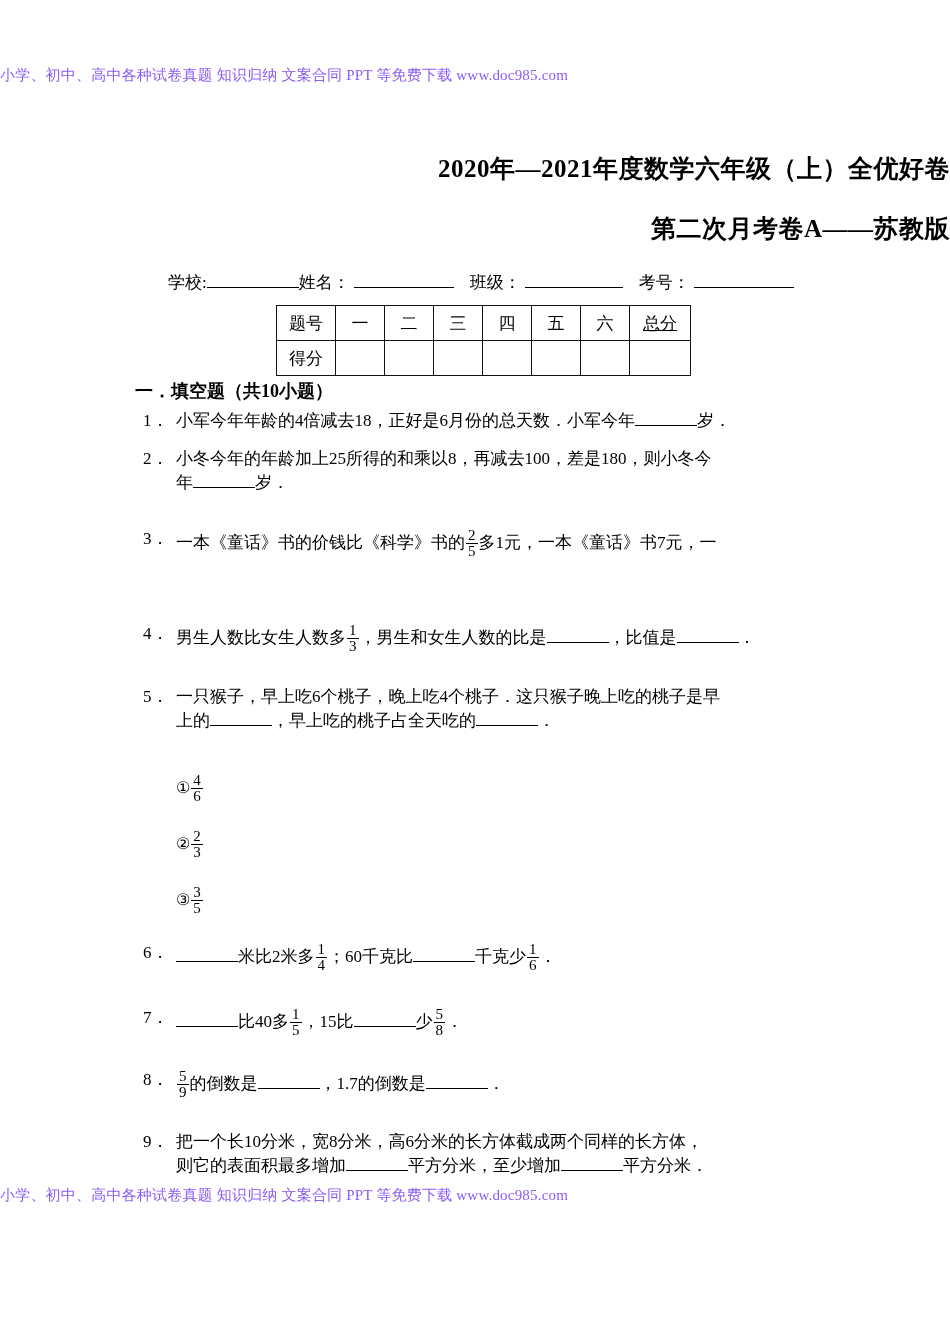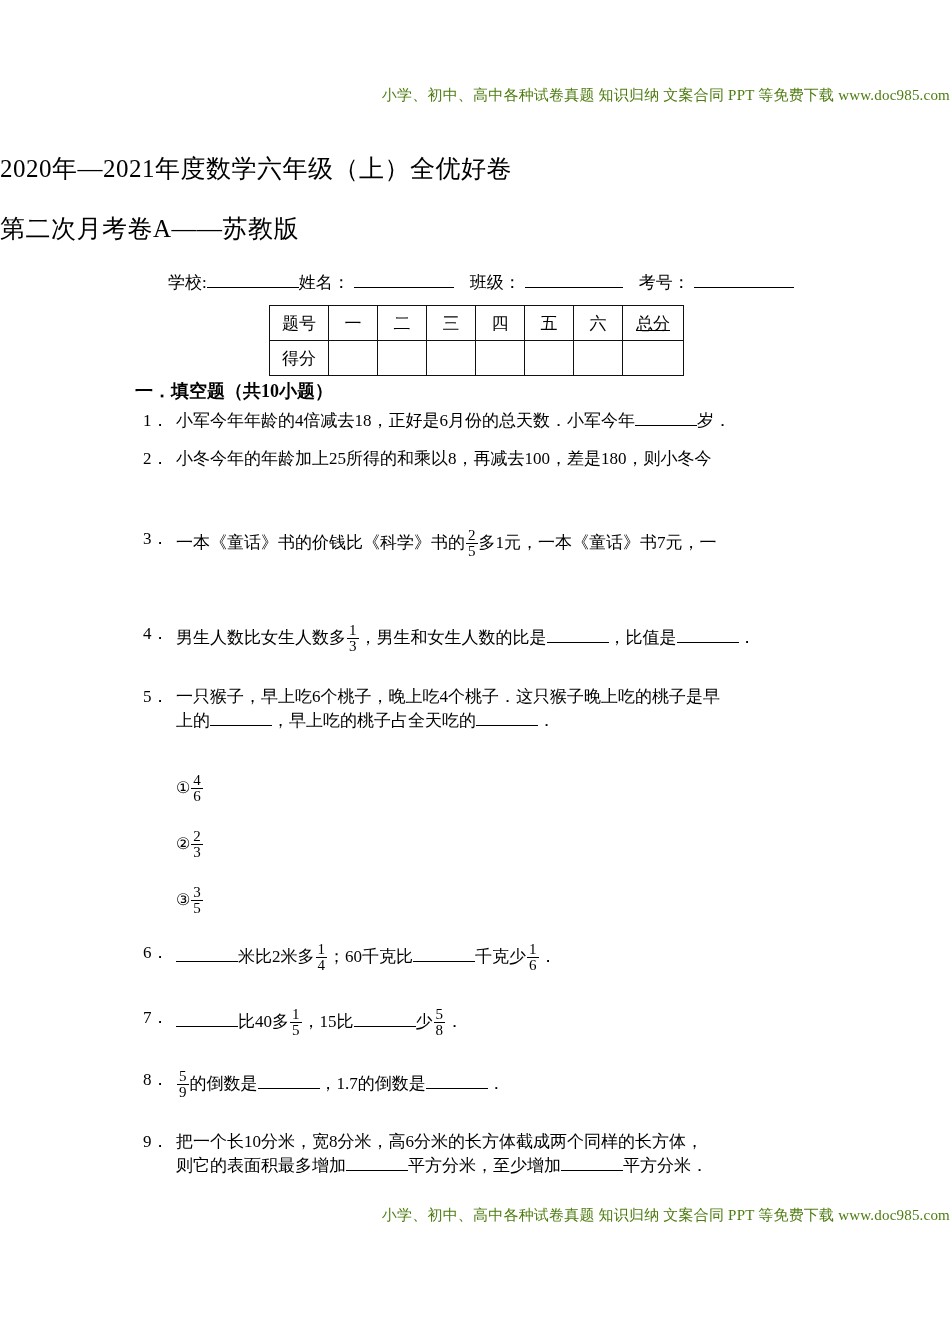--- a/index.html
+++ b/index.html
@@ -21,38 +21,37 @@
     width: 950px;
     height: 1344px;
     box-sizing: border-box;
   }
 
   
   .watermark {
     position: absolute;
     left: 0;
     width: 950px;
-    text-align: right;
+    text-align: left;
     font-family: "Liberation Serif", "DejaVu Serif", serif;
     font-size: 15px;
-    color: #4d7c0f;
+    color: #8b5cf6;
     letter-spacing: 0.2px;
     white-space: nowrap;
-    margin-top: 20px;
   }
   .watermark-top { top: 66px; }
   .watermark-bottom { top: 1186px; }
 
   
   .doc-title {
     position: absolute;
     left: 0;
     width: 950px;
-    text-align: left;
-    font-weight: normal;
+    text-align: right;
+    font-weight: bold;
     font-size: 25px;
     letter-spacing: 0.5px;
   }
   .title-main { top: 152px; }
   .title-sub  { top: 212px; }
 
   
   .info-line {
     position: absolute;
     left: 168px;
@@ -68,21 +67,21 @@
   }
   .blank-school { width: 92px; }
   .blank-name   { width: 100px; margin-left: 4px; }
   .blank-class  { width: 98px;  margin-left: 4px; }
   .blank-exam   { width: 100px; margin-left: 4px; }
   .gap-sm { display: inline-block; width: 16px; }
 
   
   .score-table {
     position: absolute;
-    left: 269px;
+    left: 276px;
     top: 305px;
     border-collapse: collapse;
     table-layout: fixed;
   }
   .score-table td {
     border: 1px solid #111;
     height: 34px;
     text-align: center;
     vertical-align: middle;
     font-size: 17px;
@@ -205,20 +204,21 @@
       <div class="q" style="top: 409px;">
         <span class="q-num">1．</span>
         <div class="q-body">
           <div class="q-line"><span>小军今年年龄的4倍减去18，正好是6月份的总天数．小军今年</span><span class="fill"></span><span>岁．</span></div>
         </div>
       </div>
       <div class="q" style="top: 447px;">
         <span class="q-num">2．</span>
         <div class="q-body">
           <div class="q-line"><span>小冬今年的年龄加上25所得的和乘以8，再减去100，差是180，则小冬今</span></div>
+          <div class="q-line"><span>年</span><span class="fill"></span><span>岁．</span></div>
         </div>
       </div>
       <div class="q" style="top: 527px;">
         <span class="q-num">3．</span>
         <div class="q-body">
           <div class="q-line"><span>一本《童话》书的价钱比《科学》书的</span><span class="frac"><span class="num">2</span><span class="den">5</span></span><span>多1元，一本《童话》书7元，一</span></div>
         </div>
       </div>
       <div class="q" style="top: 622px;">
         <span class="q-num">4．</span>

